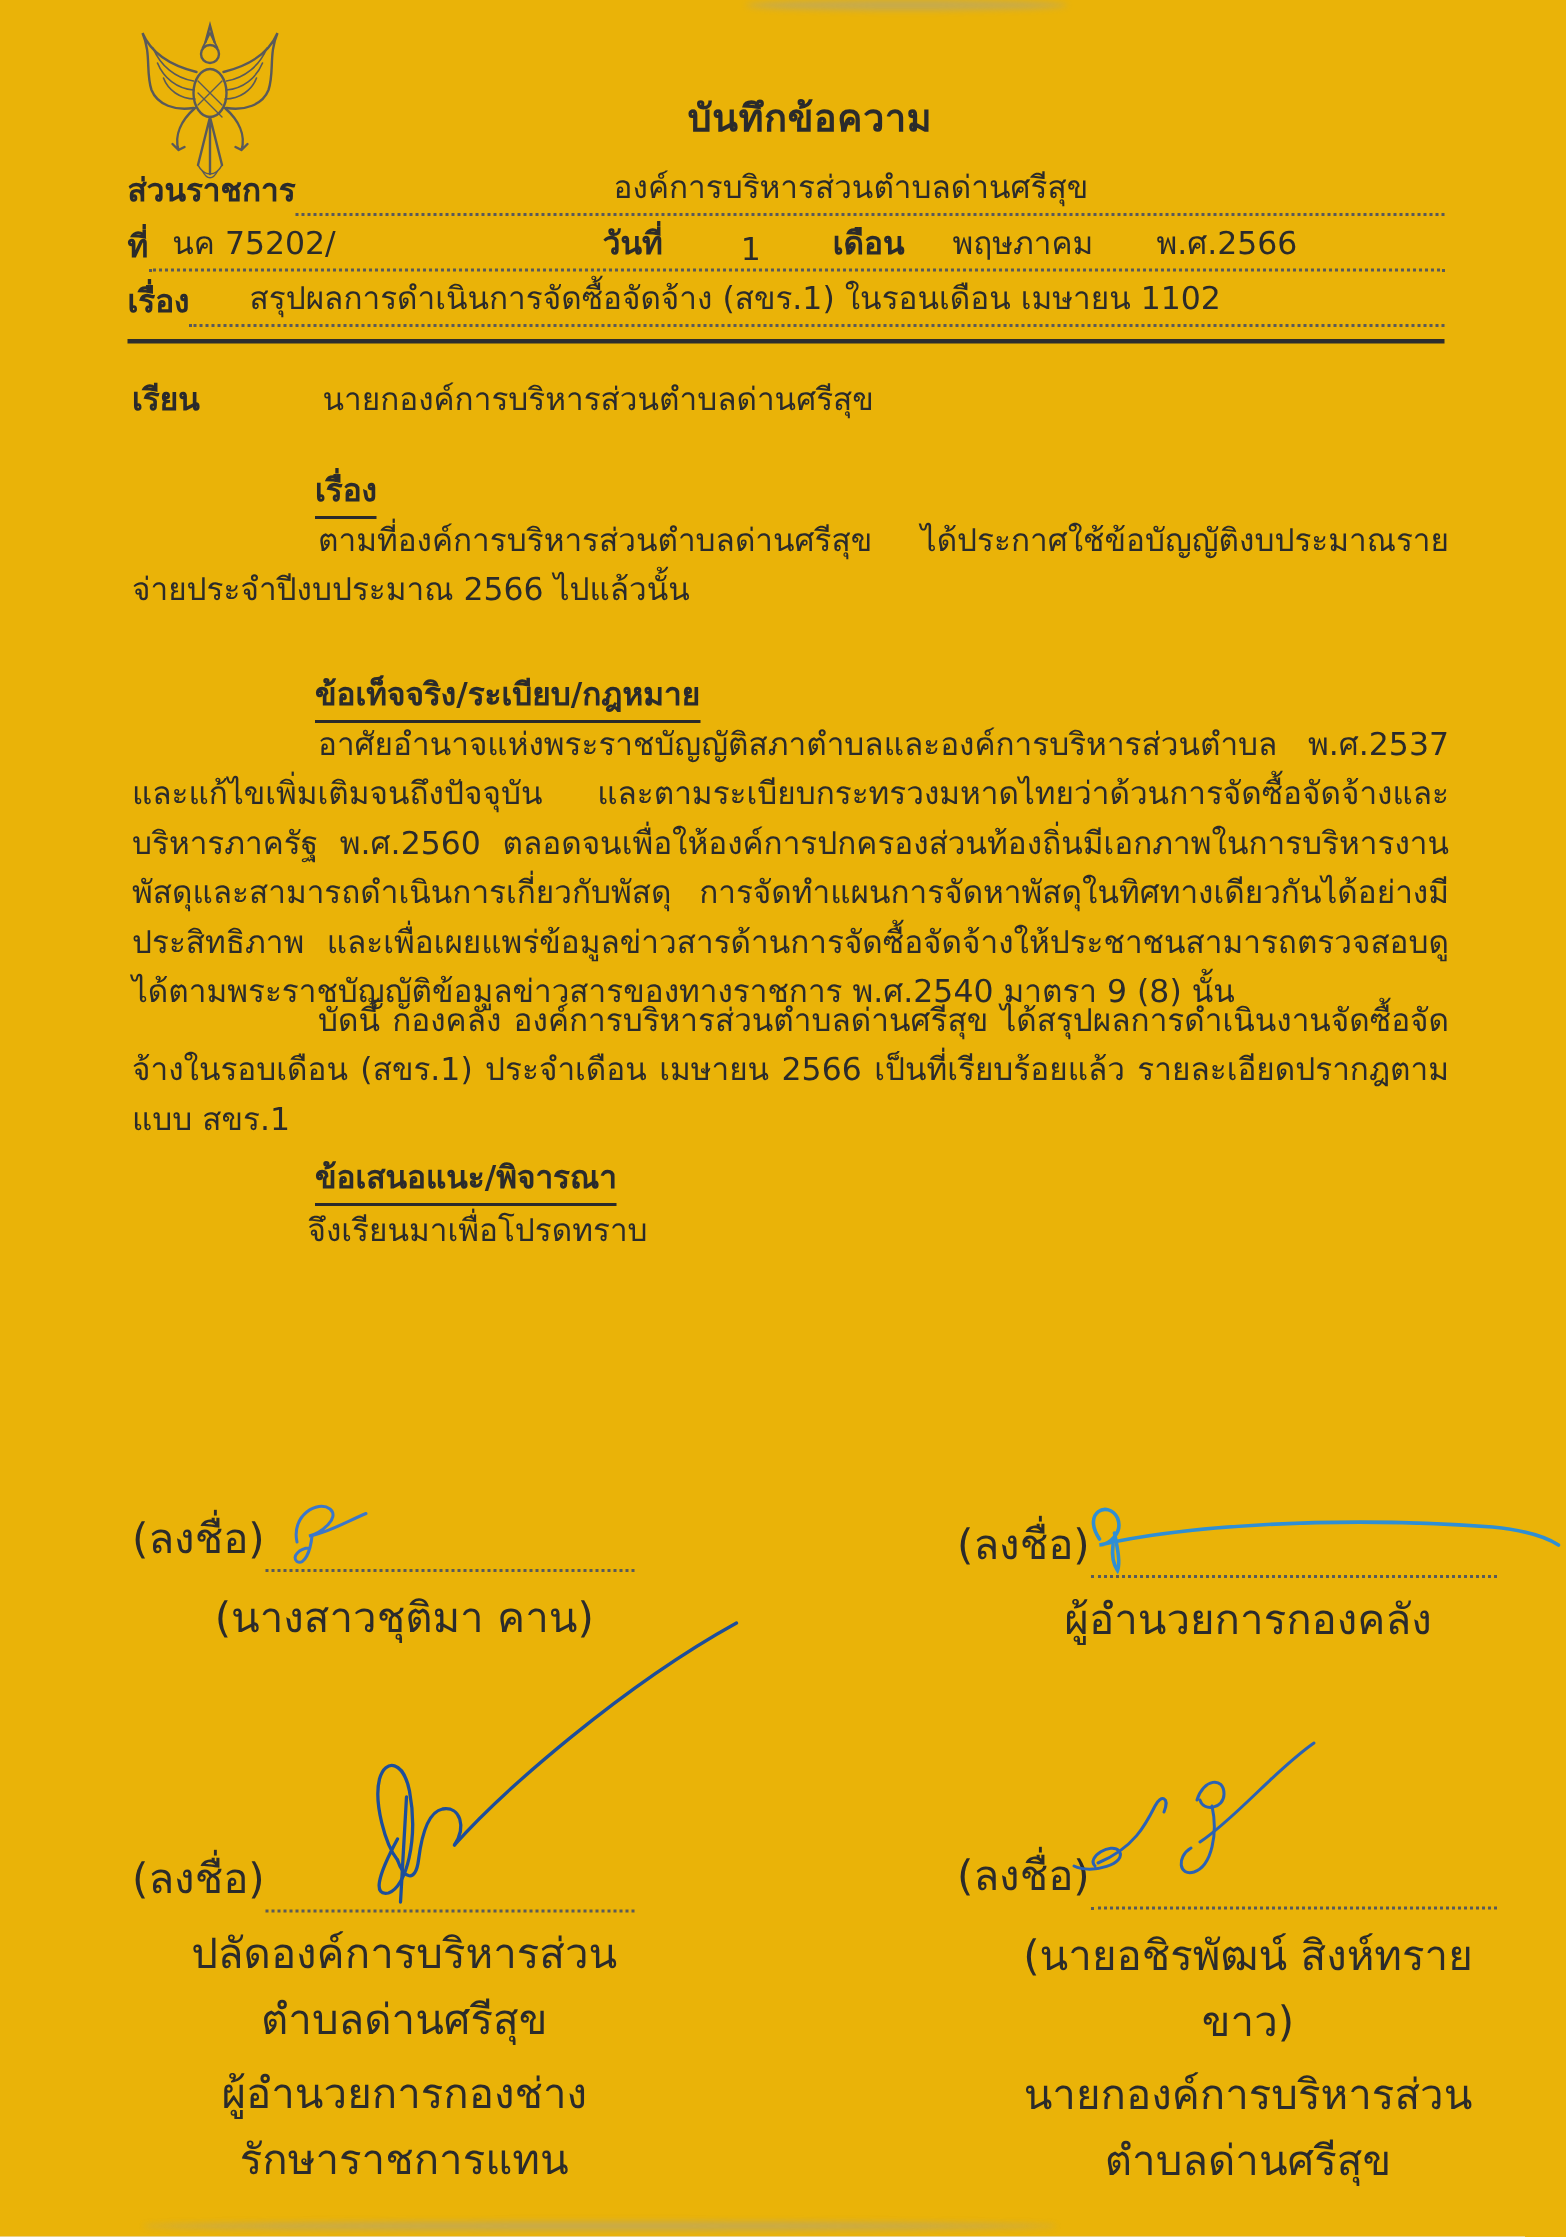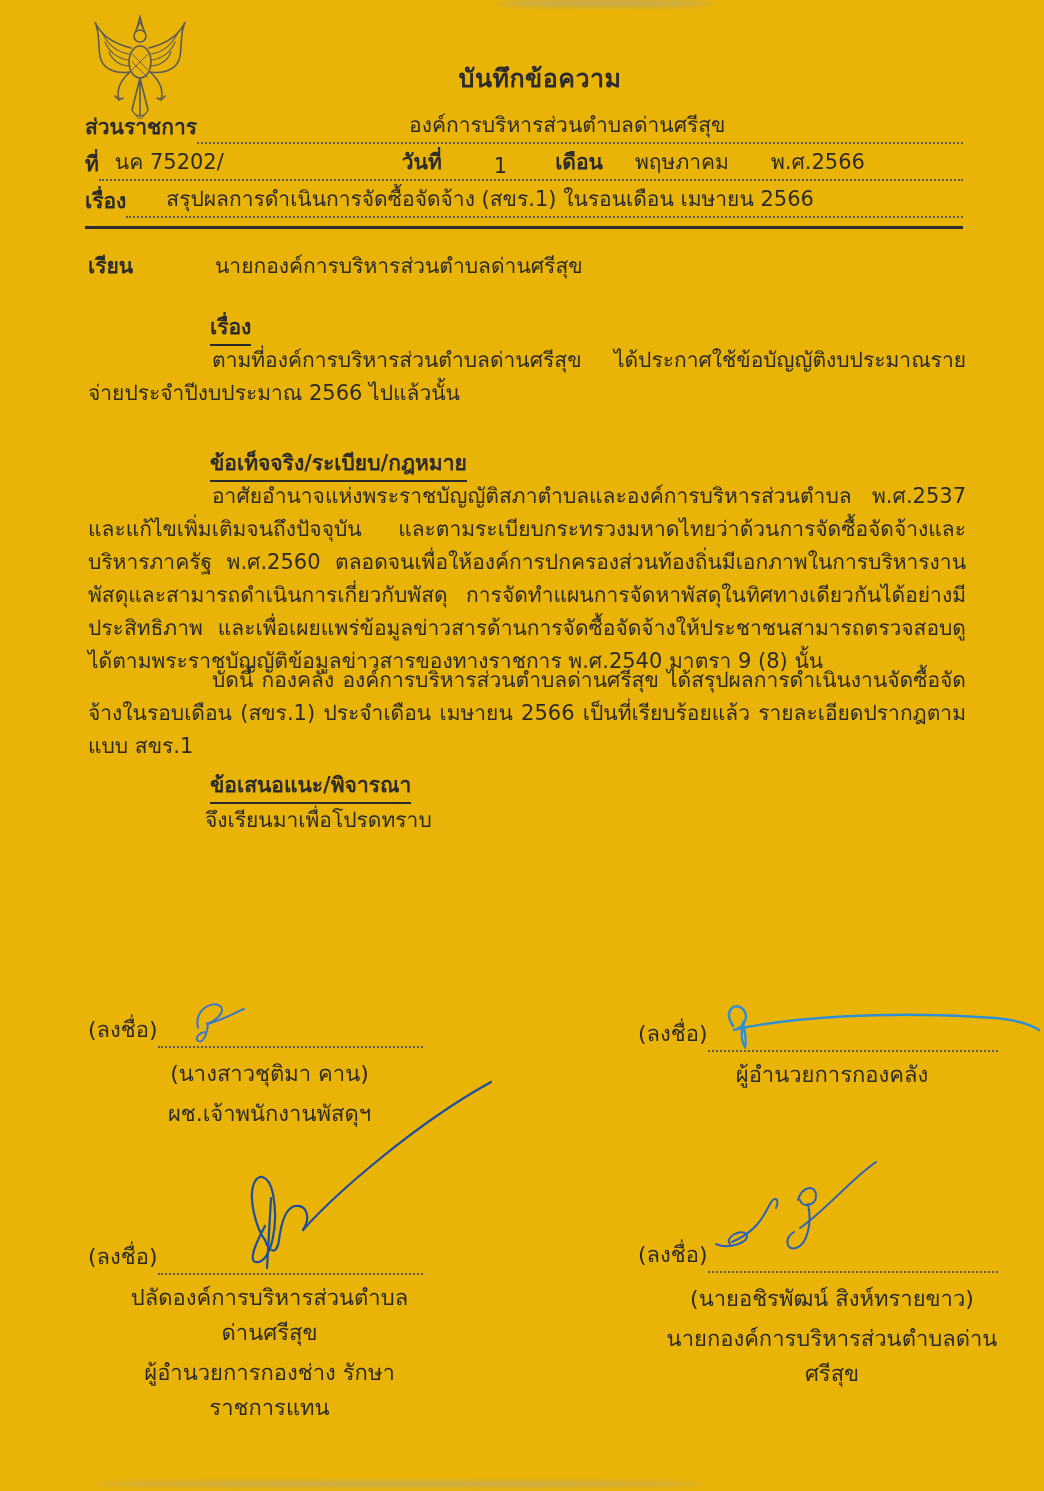--- a/index.html
+++ b/index.html
@@ -34,21 +34,21 @@
   .leader span{white-space:nowrap;}
   .divider{left:85px;top:226px;width:878px;height:3px;background:#2e2e2e;}
   .body-text{font-size:21px;line-height:33px;}
   .sec-head{
     font-size:21px;font-weight:700;
     border-bottom:2px solid #2b2b2b;padding-bottom:1px;
     display:inline-block;
   }
   .para{left:88px;width:878px;text-align:justify;}
   .indent{text-indent:124px;}
-  .sigblock{font-size:22px;}
+  .sigblock{font-size:28px;}
   .sigrow{display:flex;align-items:flex-end;height:30px;}
   .siglabel{white-space:nowrap;padding-bottom:1px;}
   .sigleader{flex:1;border-bottom:2px dotted #5a5a5a;height:20px;}
   .signame{text-align:center;margin-top:8px;padding-left:28px;}
   .sigtitle{text-align:center;margin-top:5px;padding-left:28px;}
   .smudge{background:#9aa0a3;opacity:.45;filter:blur(2px);border-radius:50%;}
   svg{display:block;}
 </style>
 </head>
 <body>
@@ -105,21 +105,21 @@
       <span style="margin-left:52px;">1</span>
       <span style="margin-left:48px;font-weight:700;">เดือน</span>
       <span style="margin-left:32px;">พฤษภาคม</span>
       <span style="margin-left:42px;">พ.ศ.2566</span>
     </span>
   </div>
 
   <div class="abs hline" style="top:186px;">
     <span class="hlabel">เรื่อง</span>
     <span class="leader">
-      <span style="margin-left:40px;">สรุปผลการดำเนินการจัดซื้อจัดจ้าง (สขร.1) ในรอนเดือน เมษายน 2566</span>
+      <span style="margin-left:40px;">สรุปผลการดำเนินการจัดซื้อจัดจ้าง (สขร.1) ในรอนเดือน เมษายน 1102</span>
     </span>
   </div>
 
   <div class="abs divider"></div>
 
   <div class="abs body-text" style="left:88px;top:250px;font-weight:700;">เรียน</div>
   <div class="abs body-text" style="left:215px;top:250px;">นายกองค์การบริหารส่วนตำบลด่านศรีสุข</div>
 
   <div class="abs" style="left:210px;top:310px;">
     <span class="sec-head">เรื่อง</span>
@@ -137,21 +137,20 @@
     <span class="sec-head">ข้อเสนอแนะ/พิจารณา</span>
   </div>
   <div class="abs body-text" style="left:205px;top:804px;text-align:center;">จึงเรียนมาเพื่อโปรดทราบ</div>
 
   <div class="abs sigblock" style="left:88px;top:1018px;width:335px;">
     <div class="sigrow">
       <span class="siglabel">(ลงชื่อ)</span>
       <span class="sigleader"></span>
     </div>
     <div class="signame">(นางสาวชุติมา คาน)</div>
-    <div class="sigtitle">ผช.เจ้าพนักงานพัสดุฯ</div>
   </div>
 
   <div class="abs sigblock" style="left:638px;top:1022px;width:360px;">
     <div class="sigrow">
       <span class="siglabel">(ลงชื่อ)</span>
       <span class="sigleader"></span>
     </div>
     <div class="sigtitle">ผู้อำนวยการกองคลัง</div>
   </div>
 

